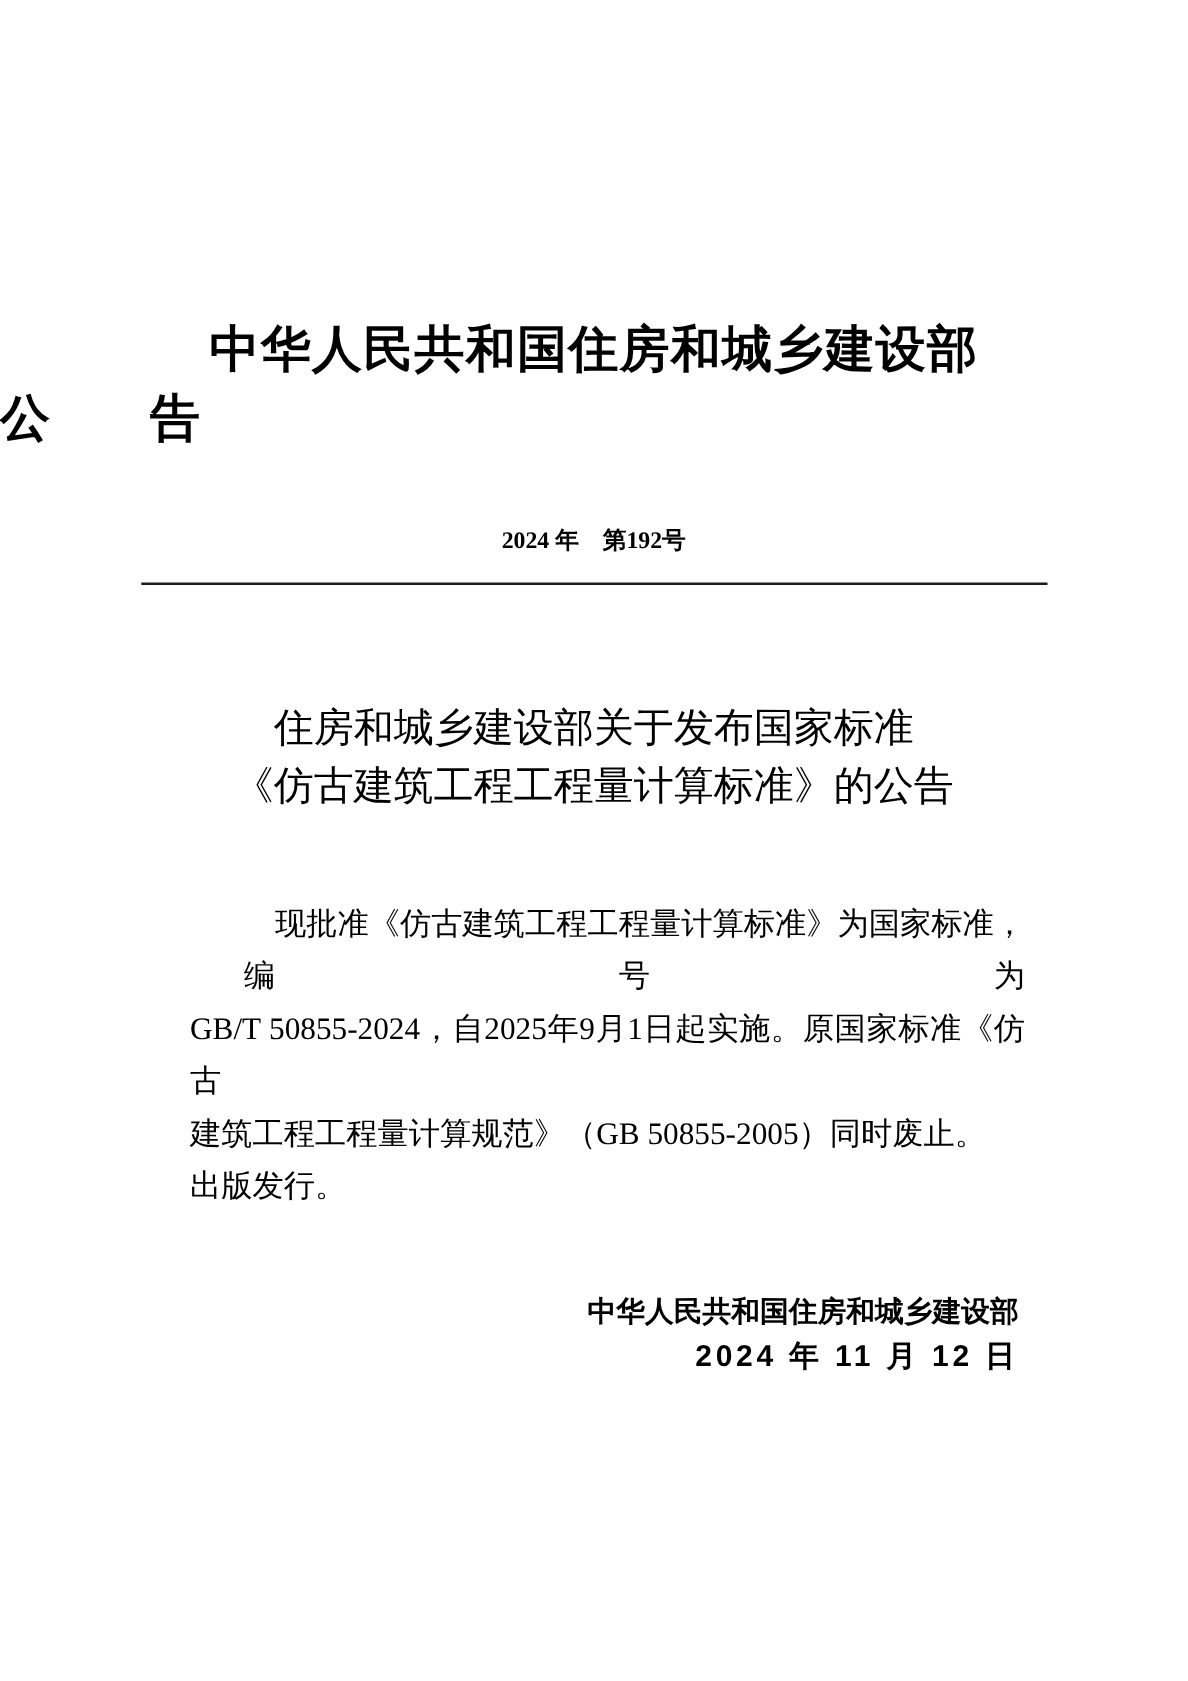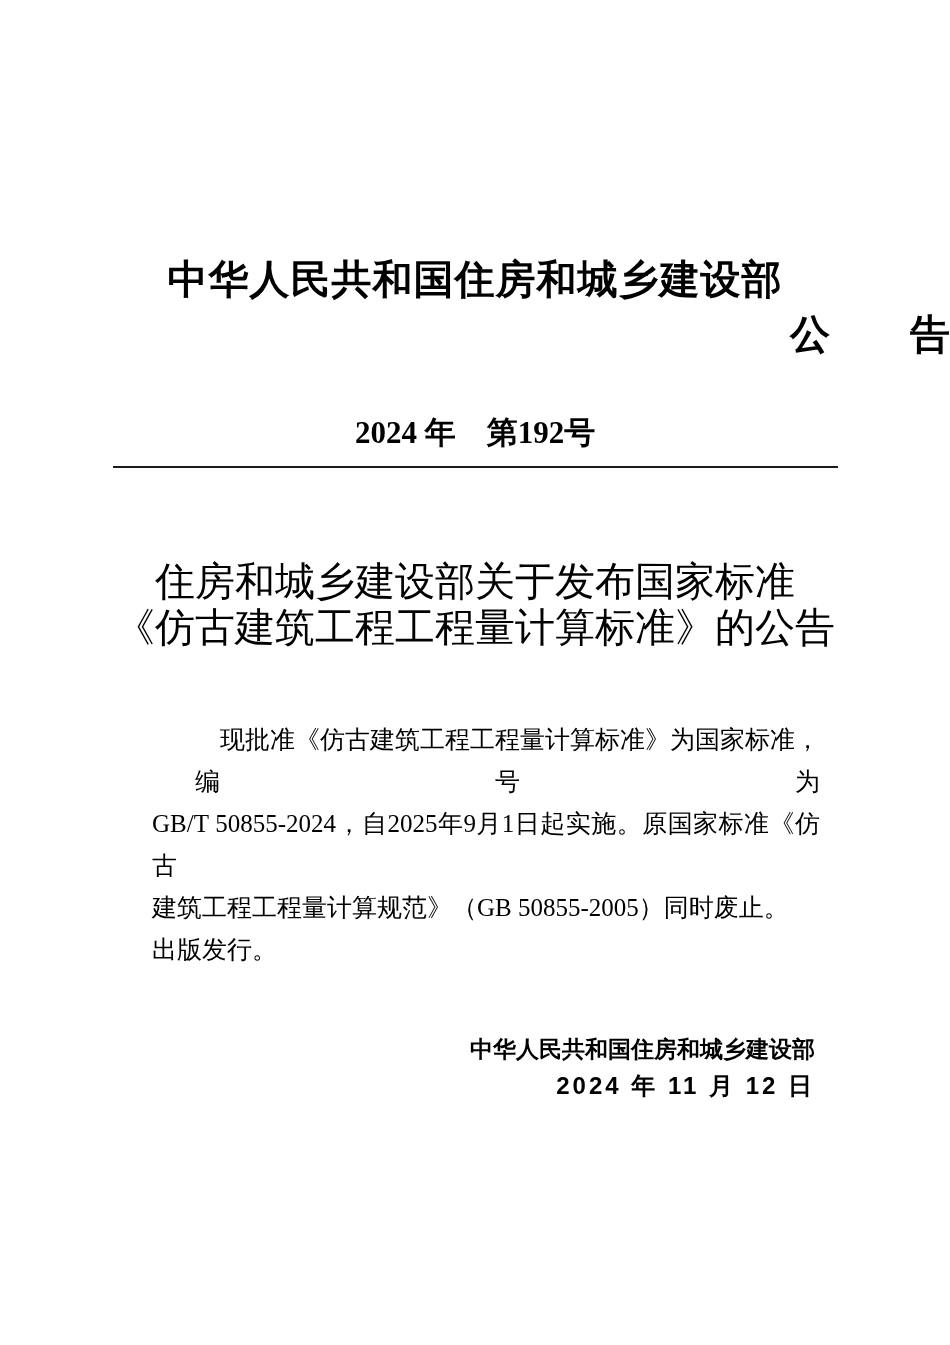--- a/index.html
+++ b/index.html
@@ -19,46 +19,46 @@
     top: 256px; left: 0; width: 100%;
     text-align: center;
     font-size: 40px;
     font-weight: 700;
     letter-spacing: 1px;
     line-height: 48px;
   }
   .announce-word {
     position: absolute;
     top: 311px; left: 0; width: 100%;
-    text-align: right;
+    text-align: left;
     font-size: 40px;
     font-weight: 700;
     line-height: 48px;
     white-space: pre;
   }
   .issue-line {
     position: absolute;
     top: 417px; left: 0; width: 100%;
     text-align: center;
-    font-size: 31px;
+    font-size: 19px;
     font-weight: 700;
     line-height: 32px;
     white-space: pre;
   }
   .header-rule {
     position: absolute;
     top: 466px; left: 113px;
     width: 725px; height: 2px;
     background: #1c1c1c;
   }
   .doc-title {
     position: absolute;
     top: 559px; left: 0; width: 100%;
     text-align: center;
-    font-size: 40px;
+    font-size: 32px;
     font-weight: 400;
     line-height: 46px;
   }
   .body-text {
     position: absolute;
     top: 719px; left: 152px;
     width: 668px;
     font-size: 25px;
     line-height: 42px;
   }

